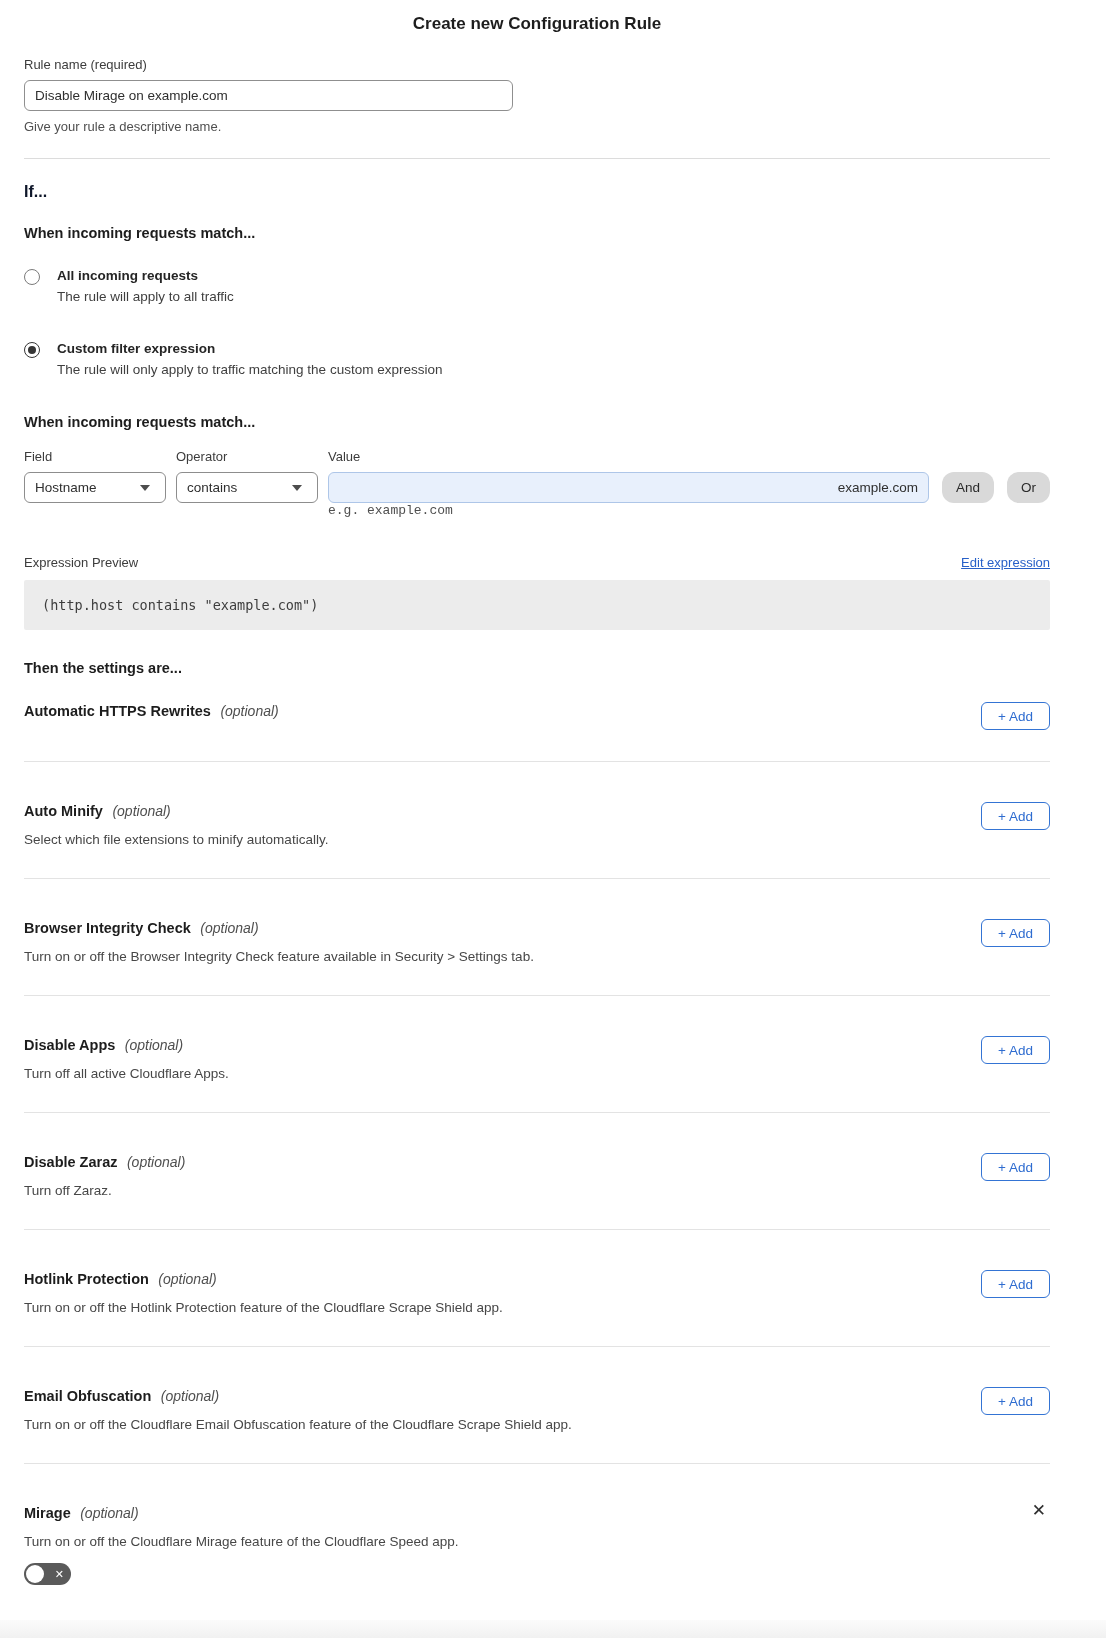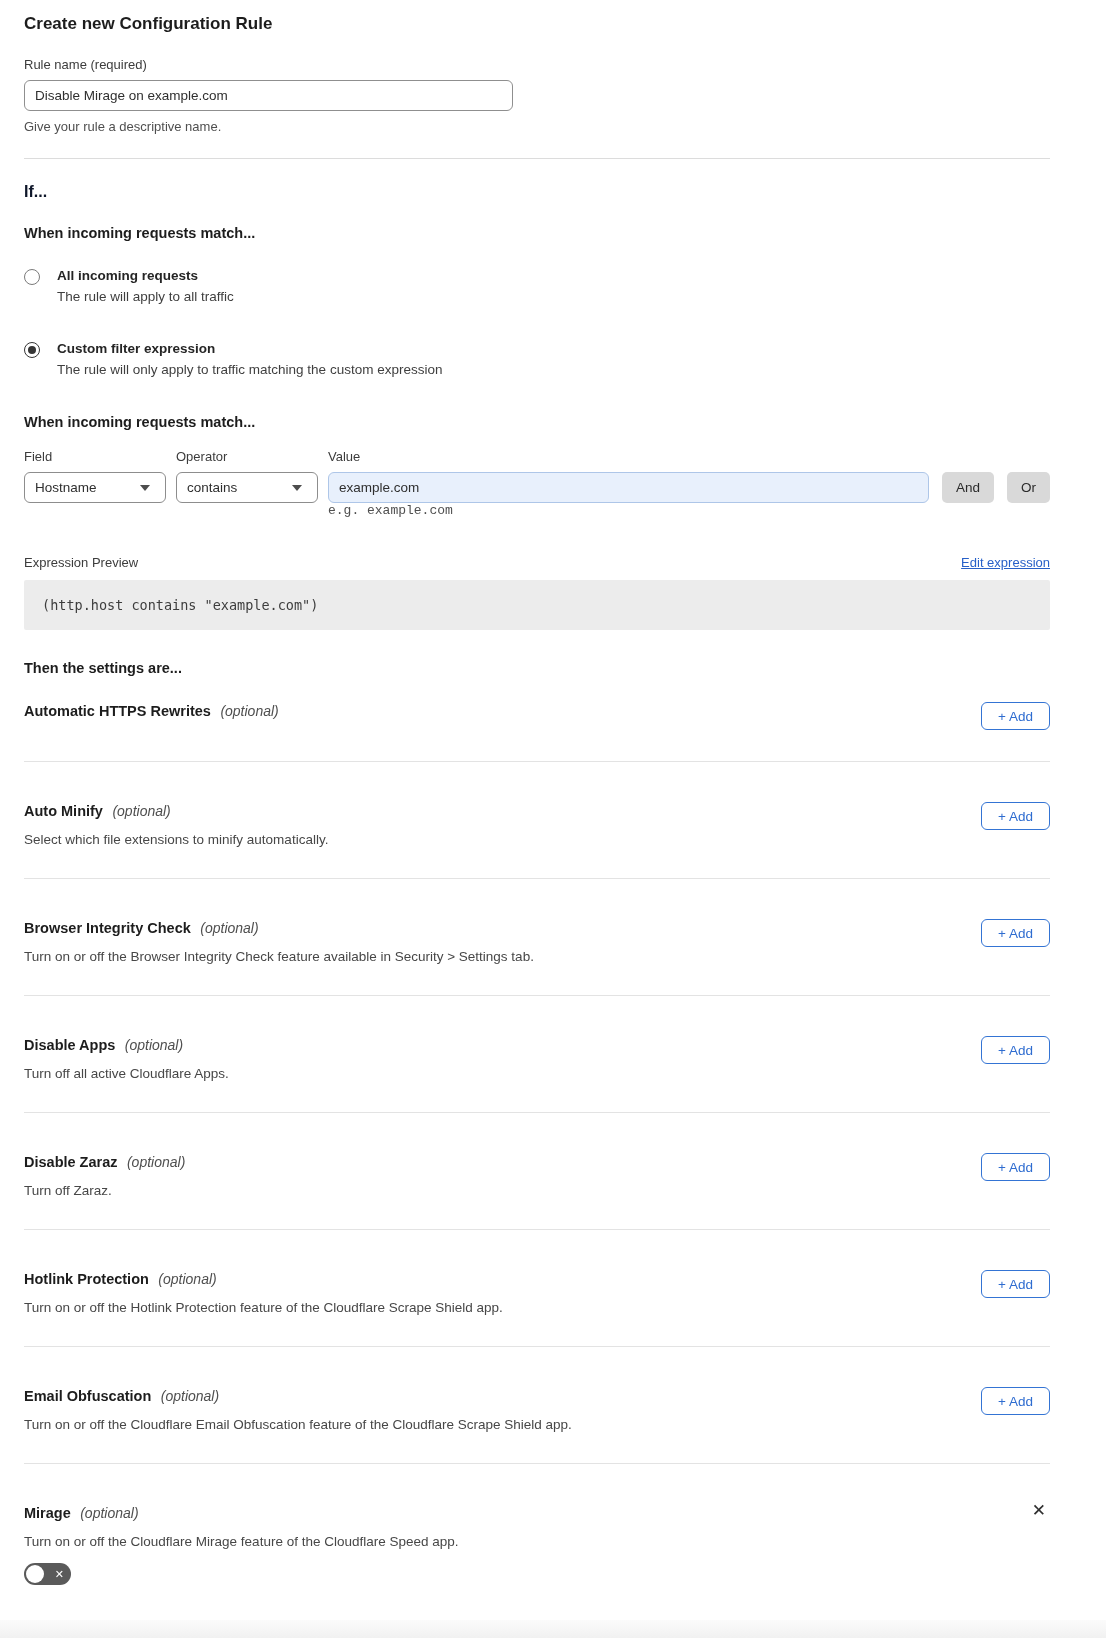--- a/index.html
+++ b/index.html
@@ -7,21 +7,21 @@
   body {
     height: 1638px;
     position: relative;
     overflow: hidden;
     background: #ffffff;
     font-family: "Liberation Sans", "DejaVu Sans", sans-serif;
     color: #2f2f2f;
   }
   .container { padding: 14px 56px 0 24px; }
 
-  h1.page-title { font-size: 17px; font-weight: bold; color: #1d1d1d; margin-bottom: 23px; }
+  h1.page-title { font-size: 17px; font-weight: bold; color: #1d1d1d; margin-bottom: 23px; text-align: center; }
 
   .field-label { font-size: 13px; color: #3c3c3c; margin-bottom: 8px; }
   .rule-name-input {
     width: 489px; height: 31px;
     border: 1px solid #8f8f8f; border-radius: 6px;
     padding: 0 10px; font-size: 13.5px; color: #2f2f2f;
     font-family: "Liberation Sans", "DejaVu Sans", sans-serif;
     background: #fff; outline: none;
   }
   .helper-text { font-size: 13px; color: #4f4f4f; margin-top: 8px; }
@@ -62,25 +62,25 @@
   .chevron-down {
     width: 0; height: 0;
     border-left: 5px solid transparent; border-right: 5px solid transparent;
     border-top: 6px solid #4d4d4d;
   }
   .value-input {
     flex: 1; height: 31px;
     background: #e8f0fc; border: 1px solid #aec6e8; border-radius: 6px;
     padding: 0 10px; font-size: 13.5px; color: #2f2f2f;
     font-family: "Liberation Sans", "DejaVu Sans", sans-serif;
-    outline: none; min-width: 0;
+    outline: none; min-width: 0; text-align: right;
   }
   .btn-gray {
     height: 31px; padding: 0 14px; margin-left: 13px;
-    background: #d9d9d9; border: none; border-radius: 5px;
+    background: #d9d9d9; border: none; border-radius: 12px;
     font-size: 13.5px; color: #2b2b2b; cursor: pointer;
     font-family: "Liberation Sans", "DejaVu Sans", sans-serif;
   }
   .value-helper { font-size: 13px; color: #4f4f4f; margin-top: 0; margin-left: 304px; font-family: Liberation Mono, monospace; }
 
   .preview-header { display: flex; justify-content: space-between; align-items: baseline; margin-top: 37px; }
   .preview-label { font-size: 13px; color: #3c3c3c; }
   .edit-link { font-size: 13px; color: #2760c8; text-decoration: underline; cursor: pointer; }
   .expression-box {
     margin-top: 10px; background: #ececec; border-radius: 2px;

